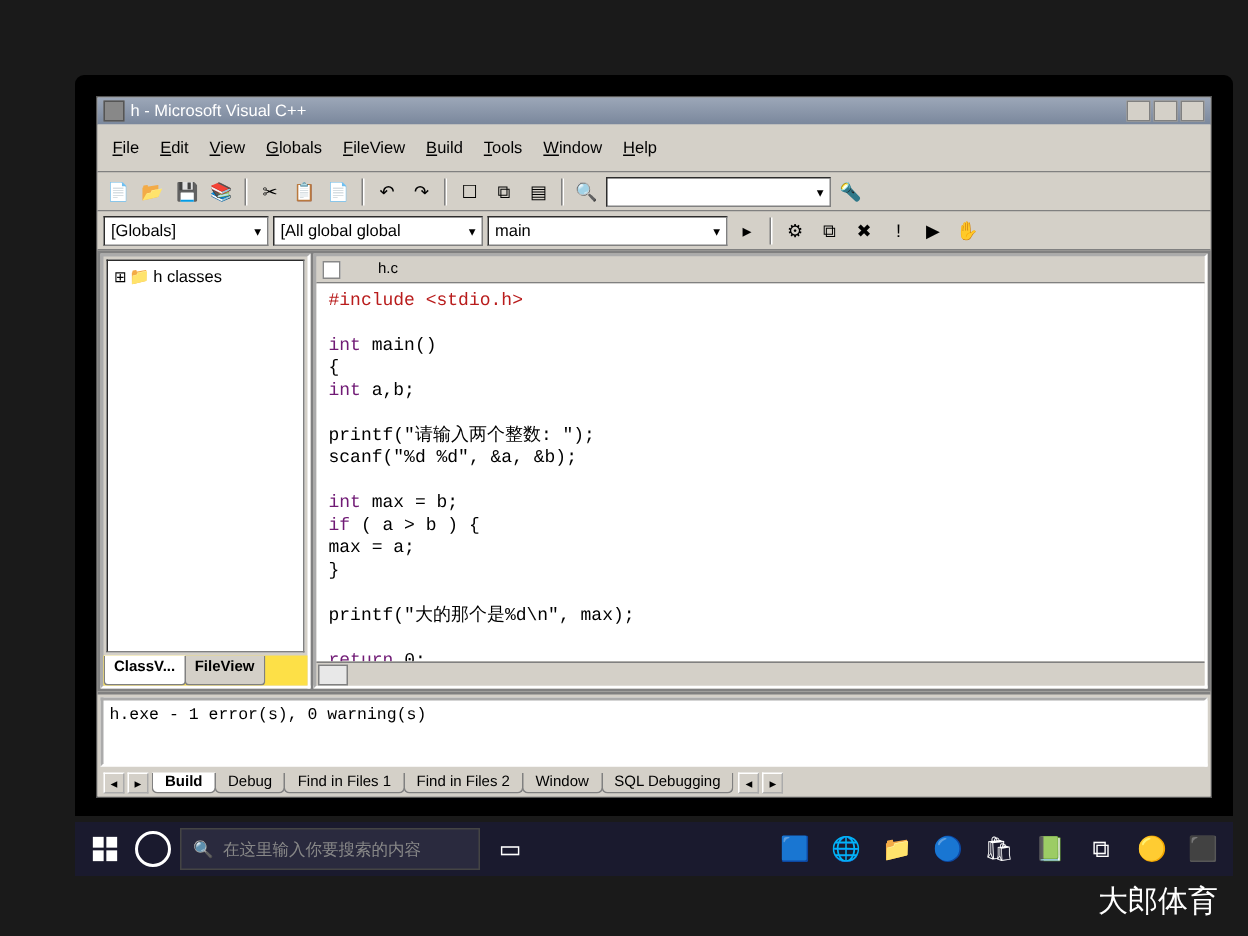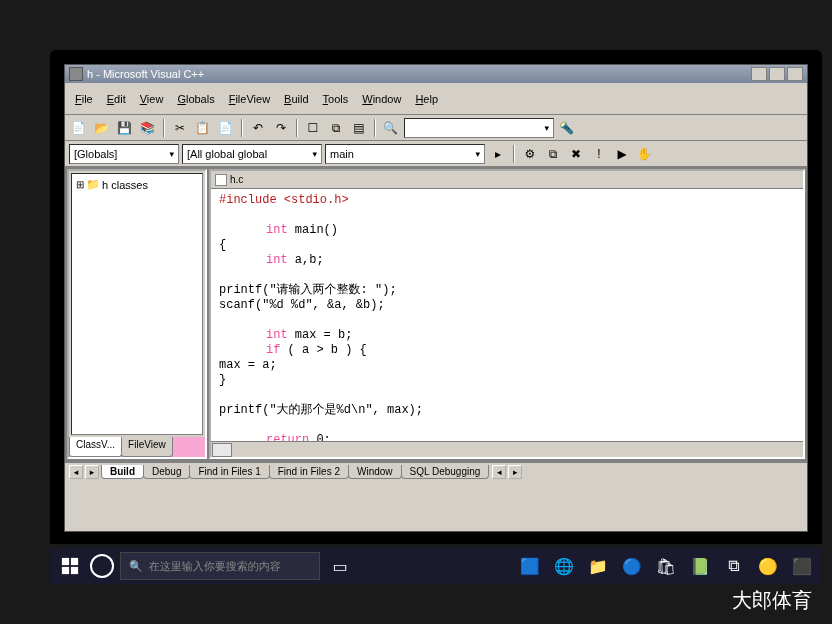--- a/index.html
+++ b/index.html
@@ -57,39 +57,39 @@
   .combo .arrow{margin-left:auto;font-size:9px;}
   
   .main{flex:1;display:flex;min-height:0;background:#808080;padding:2px;gap:2px;}
   .sidebar{
     width:140px;background:#d4d0c8;border:2px inset #fff;
     display:flex;flex-direction:column;
   }
   .treearea{flex:1;background:#fff;border:1px inset #808080;margin:2px;padding:4px;font-size:11px;}
   .treeitem{display:flex;align-items:center;gap:2px;}
   .treeitem::before{content:"⊞";font-size:10px;}
-  .sidetabs{display:flex;height:20px;background:#f9a8d4;}
+  .sidetabs{display:flex;height:20px;background:#fde047;font-weight:bold;}
   .sidetab{
     border:1px solid #808080;border-top:none;background:#d4d0c8;
     padding:2px 6px;font-size:10px;border-radius:0 0 3px 3px;margin-right:-1px;
   }
   .sidetab.active{background:#fff;}
   
   .editor-wrap{flex:1;display:flex;flex-direction:column;background:#d4d0c8;border:2px inset #fff;}
   .editor-tab{
     height:18px;background:#d4d0c8;border-bottom:1px solid #808080;
-    display:flex;align-items:center;padding:0 4px;font-size:10px;
+    display:flex;align-items:center;padding:0 4px;font-size:10px;gap:22px;
   }
   .editor-tab .ficon{width:12px;height:12px;background:#fff;border:1px solid #888;margin-right:3px;}
   .editor{
     flex:1;background:#fff;padding:4px 8px;
     font-family:"Courier New",monospace;font-size:12px;line-height:15px;
     white-space:pre;overflow:hidden;color:#000;
   }
-  .kw{color:#ec4899;margin-left:47px;}
+  .kw{color:#701a75;}
   .pp{color:#b91c1c;}
   .scroll-stub{height:16px;background:#d4d0c8;border-top:1px solid #808080;display:flex;}
   .scroll-stub .tab{width:20px;height:14px;border:1px solid #808080;background:#e8e8e8;margin:1px;}
   
   .output{
     height:70px;background:#d4d0c8;border-top:2px solid #808080;
     display:flex;flex-direction:column;
   }
   .outtext{
     flex:1;background:#fff;border:2px inset #fff;margin:2px;
@@ -234,20 +234,21 @@
 <span class="kw">return</span> 0;
 }
 </div>
       <div class="scroll-stub">
         <div class="tab"></div>
       </div>
     </div>
   </div>
 
   <div class="output">
+    <div class="outtext">h.exe - 1 error(s), 0 warning(s)</div>
     <div class="outtabs">
       <div class="outarrow">◂</div>
       <div class="outarrow">▸</div>
       <div class="outtab active">Build</div>
       <div class="outtab">Debug</div>
       <div class="outtab">Find in Files 1</div>
       <div class="outtab">Find in Files 2</div>
       <div class="outtab">Window</div>
       <div class="outtab">SQL Debugging</div>
       <div class="outarrow" style="margin-left:4px">◂</div>

